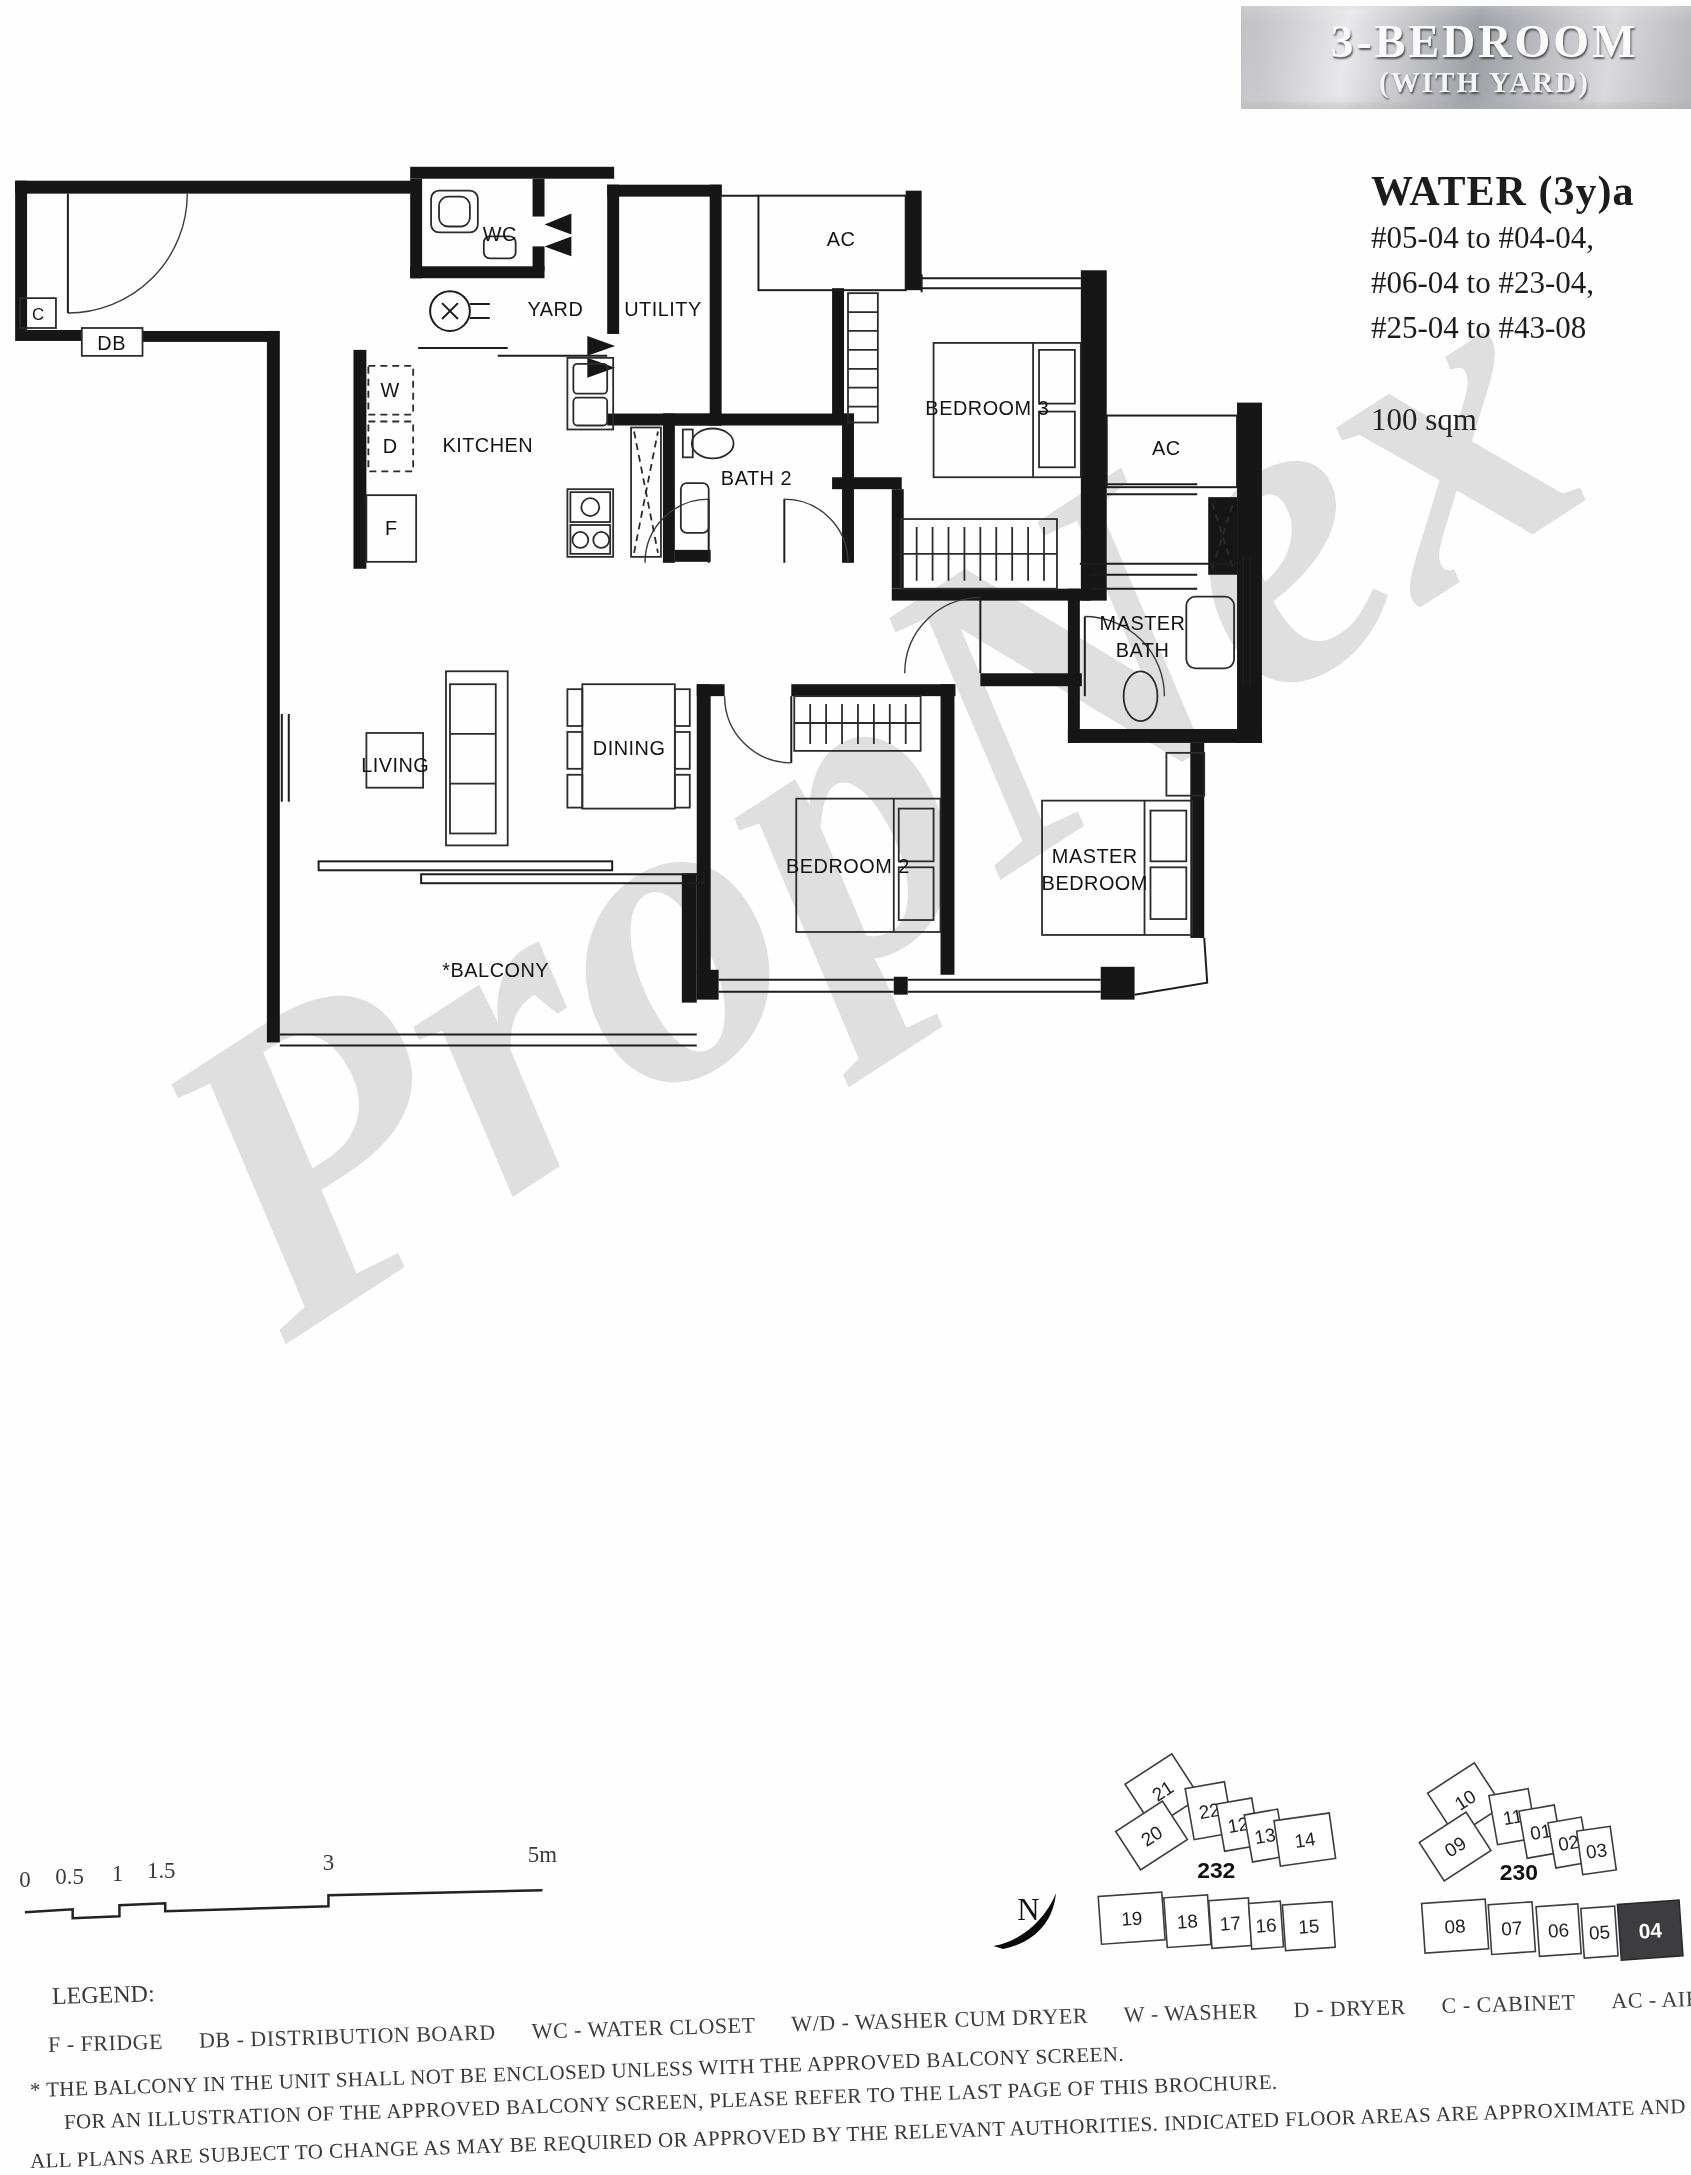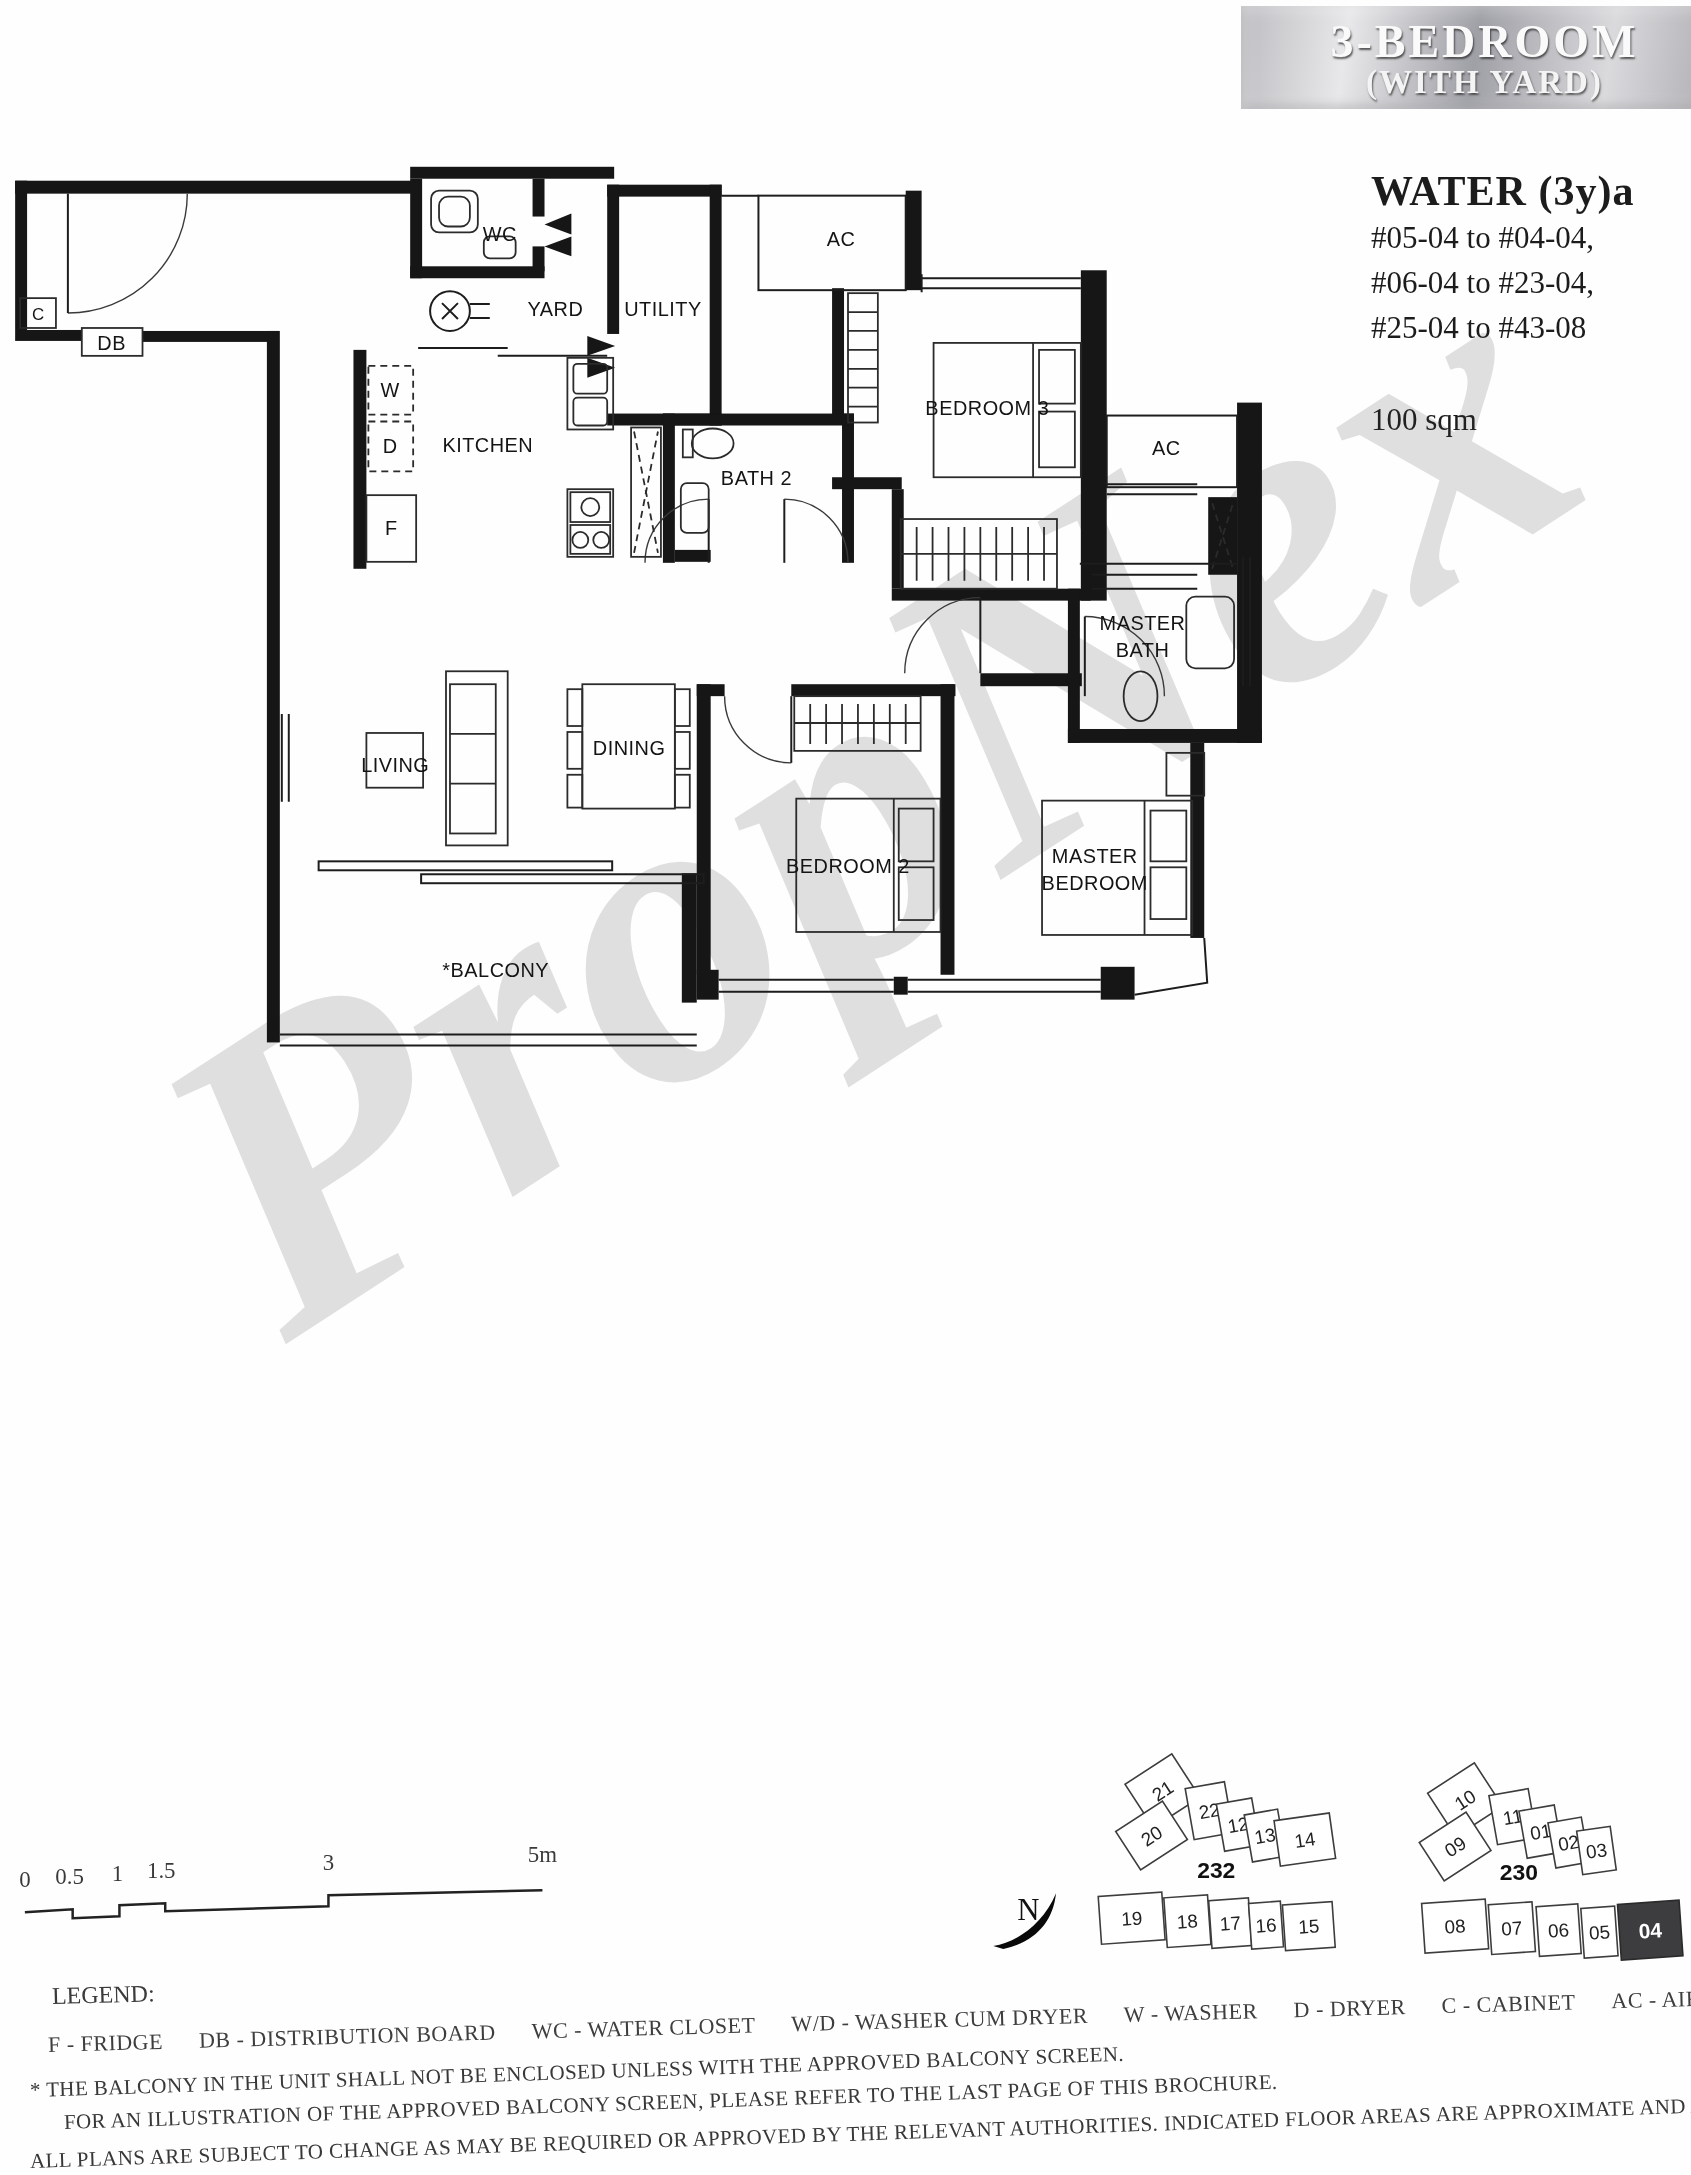--- a/index.html
+++ b/index.html
@@ -12,21 +12,21 @@
     position:absolute;left:1241px;top:6px;width:487px;height:103px;
     background:linear-gradient(98deg,#bdbdc1 0%,#e8e8ea 22%,#9fa0a6 48%,#dadadd 75%,#a8a8ad 100%);
     box-shadow:inset 0 0 18px rgba(255,255,255,.5), inset 0 -4px 10px rgba(90,90,95,.35);
     display:flex;flex-direction:column;align-items:center;justify-content:center;
   }
   .banner .t1{
     font-size:46px;font-weight:bold;letter-spacing:3px;color:#fafafa;
     text-shadow:1px 2px 2px rgba(40,40,40,.75);line-height:48px;
   }
   .banner .t2{
-    font-size:33px;font-weight:bold;letter-spacing:2px;color:#f4f4f4;
+    font-size:29px;font-weight:bold;letter-spacing:2px;color:#f4f4f4;
     text-shadow:1px 2px 2px rgba(40,40,40,.7);line-height:32px;
   }
   
   .unit-info{position:absolute;left:1371px;top:167px;width:308px;}
   .unit-info .type{font-size:42px;font-weight:bold;letter-spacing:1px;}
   .unit-info .stack{font-size:31px;line-height:45px;}
   .unit-info .area{font-size:31px;margin-top:52px;}
   .unit-info .incl{font-size:31px;line-height:44px;}
   .unit-info .incl-wrap{margin-top:48px;}
   

